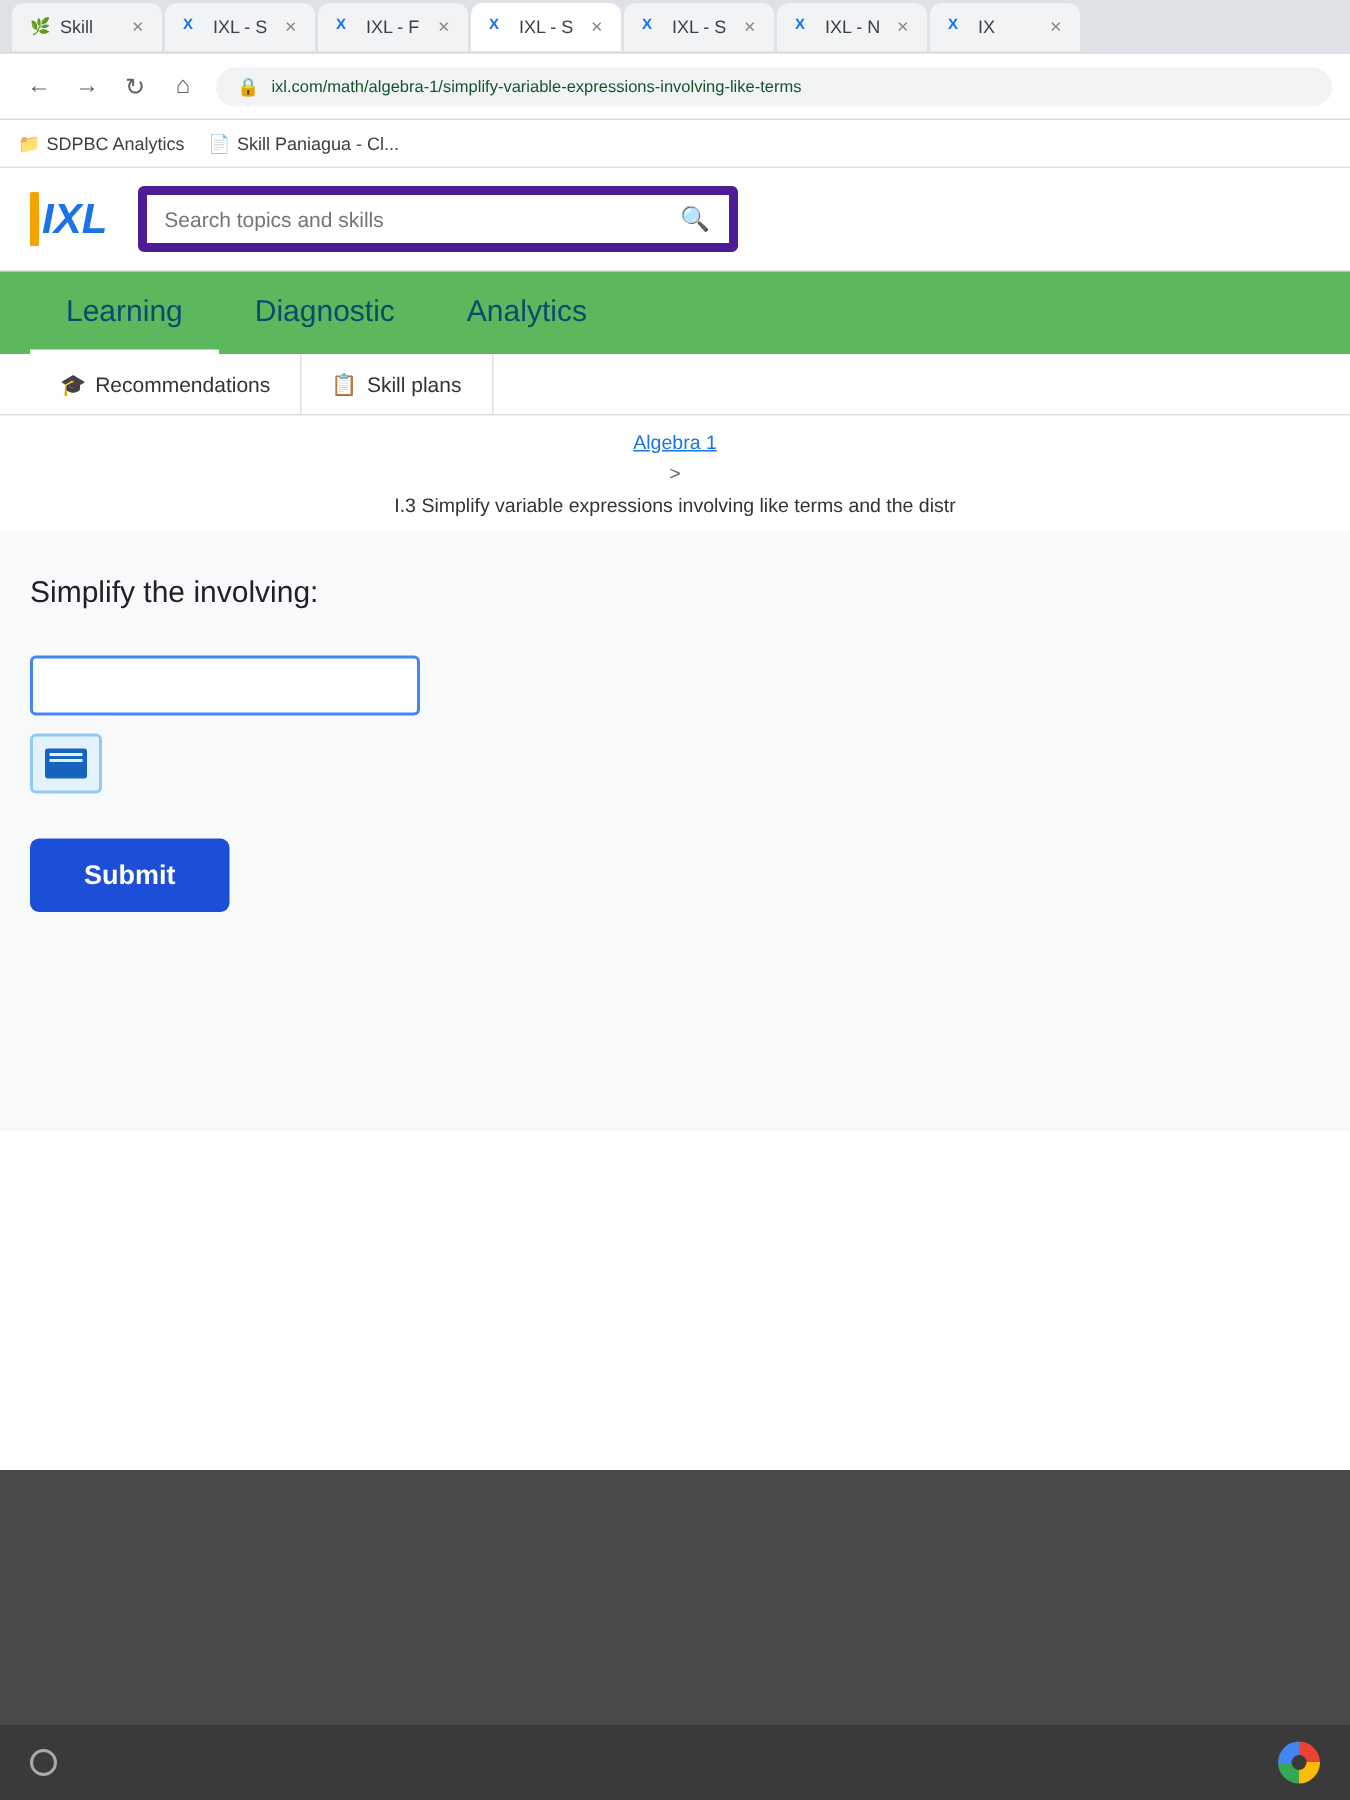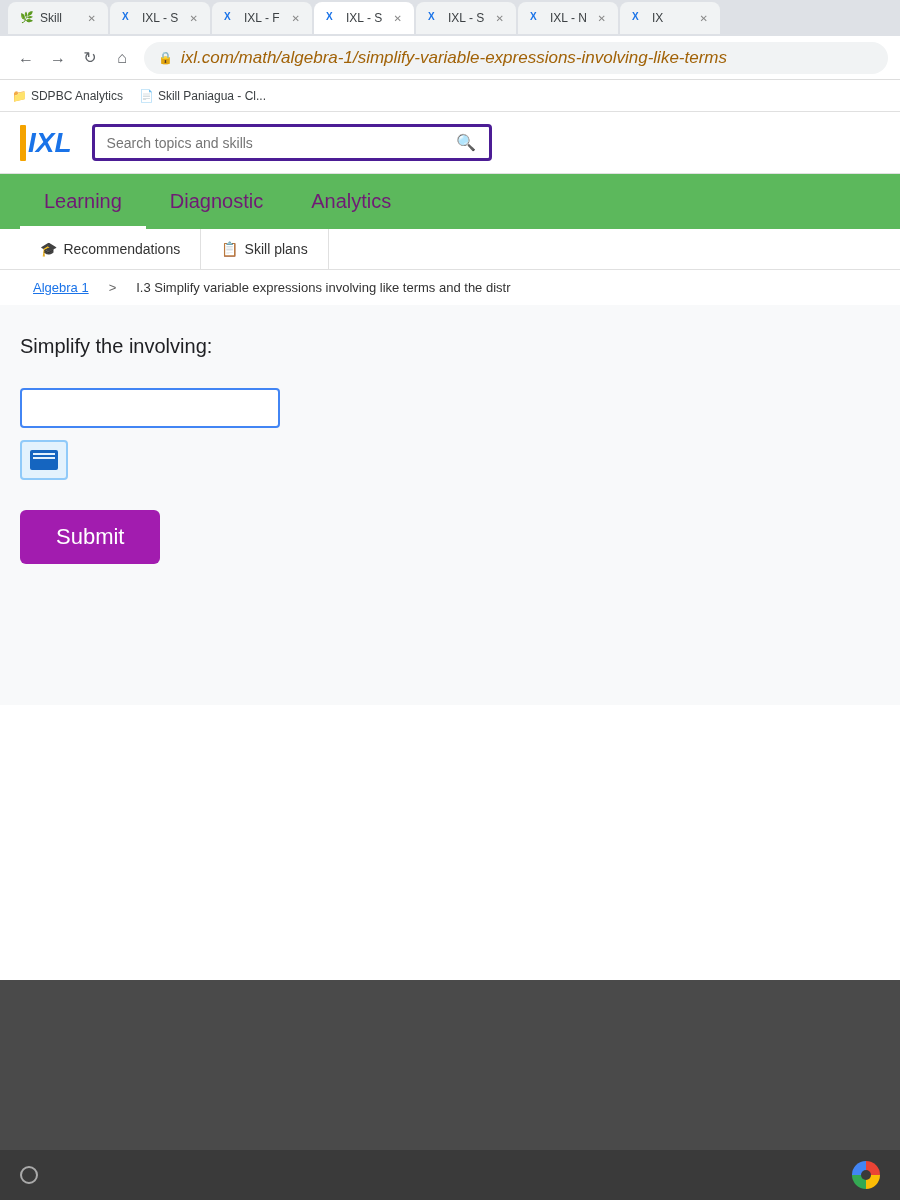--- a/index.html
+++ b/index.html
@@ -109,23 +109,22 @@
       font-size: 13px;
       color: #202124;
     }
 
     .lock-icon {
       font-size: 12px;
       color: #5f6368;
     }
 
     .url-text {
-      font-size: 17px;
-      color: #a16207;
-      font-style: italic;
+      font-size: 11px;
+      color: #14532d;
     }
 
     
     .bookmarks-bar {
       display: flex;
       align-items: center;
       background: #ffffff;
       height: 32px;
       padding: 0 12px;
       gap: 16px;
@@ -180,21 +179,21 @@
       color: #1a73e8;
       font-size: 28px;
       font-weight: 900;
       font-style: italic;
     }
 
     .search-box {
       flex: 1;
       display: flex;
       align-items: center;
-      border: 3px solid #4c1d95;
+      border: 6px solid #4c1d95;
       border-radius: 4px;
       padding: 6px 12px;
       gap: 8px;
       max-width: 400px;
     }
 
     .search-input {
       border: none;
       outline: none;
       font-size: 14px;
@@ -205,21 +204,21 @@
 
     
     .nav-tabs {
       display: flex;
       background: #5cb85c;
       padding: 0 20px;
     }
 
     .nav-tab {
       padding: 16px 24px;
-      color: #701a75;
+      color: #0c4a6e;
       font-size: 20px;
       font-weight: 500;
       cursor: pointer;
       text-decoration: none;
       position: relative;
     }
 
     .nav-tab.active::after {
       content: '';
       position: absolute;
@@ -245,26 +244,27 @@
       gap: 6px;
       padding: 12px 20px;
       font-size: 14px;
       color: #333;
       cursor: pointer;
       border-right: 1px solid #e0e0e0;
     }
 
     
     .breadcrumb {
-      padding: 10px 33px;
+      padding: 10px 20px;
       font-size: 13px;
       color: #333;
       display: flex;
       align-items: center;
-      gap: 20px;
+      gap: 6px;
+      flex-direction: column;
     }
 
     .breadcrumb-link {
       color: #1a73e8;
       cursor: pointer;
       text-decoration: underline;
     }
 
     .breadcrumb-sep {
       color: #666;
@@ -327,27 +327,27 @@
       position: absolute;
       top: 3px;
       left: 3px;
       right: 3px;
       height: 2px;
       background: #e3f2fd;
       box-shadow: 0 4px 0 #e3f2fd;
     }
 
     .submit-btn {
-      background: #a21caf;
+      background: #1d4ed8;
       color: #ffffff;
       border: none;
       border-radius: 6px;
       padding: 14px 36px;
-      font-size: 22px;
-      font-weight: 400;
+      font-size: 18px;
+      font-weight: 700;
       cursor: pointer;
     }
 
     
     sup {
       font-size: 13px;
       vertical-align: super;
     }
 
     

